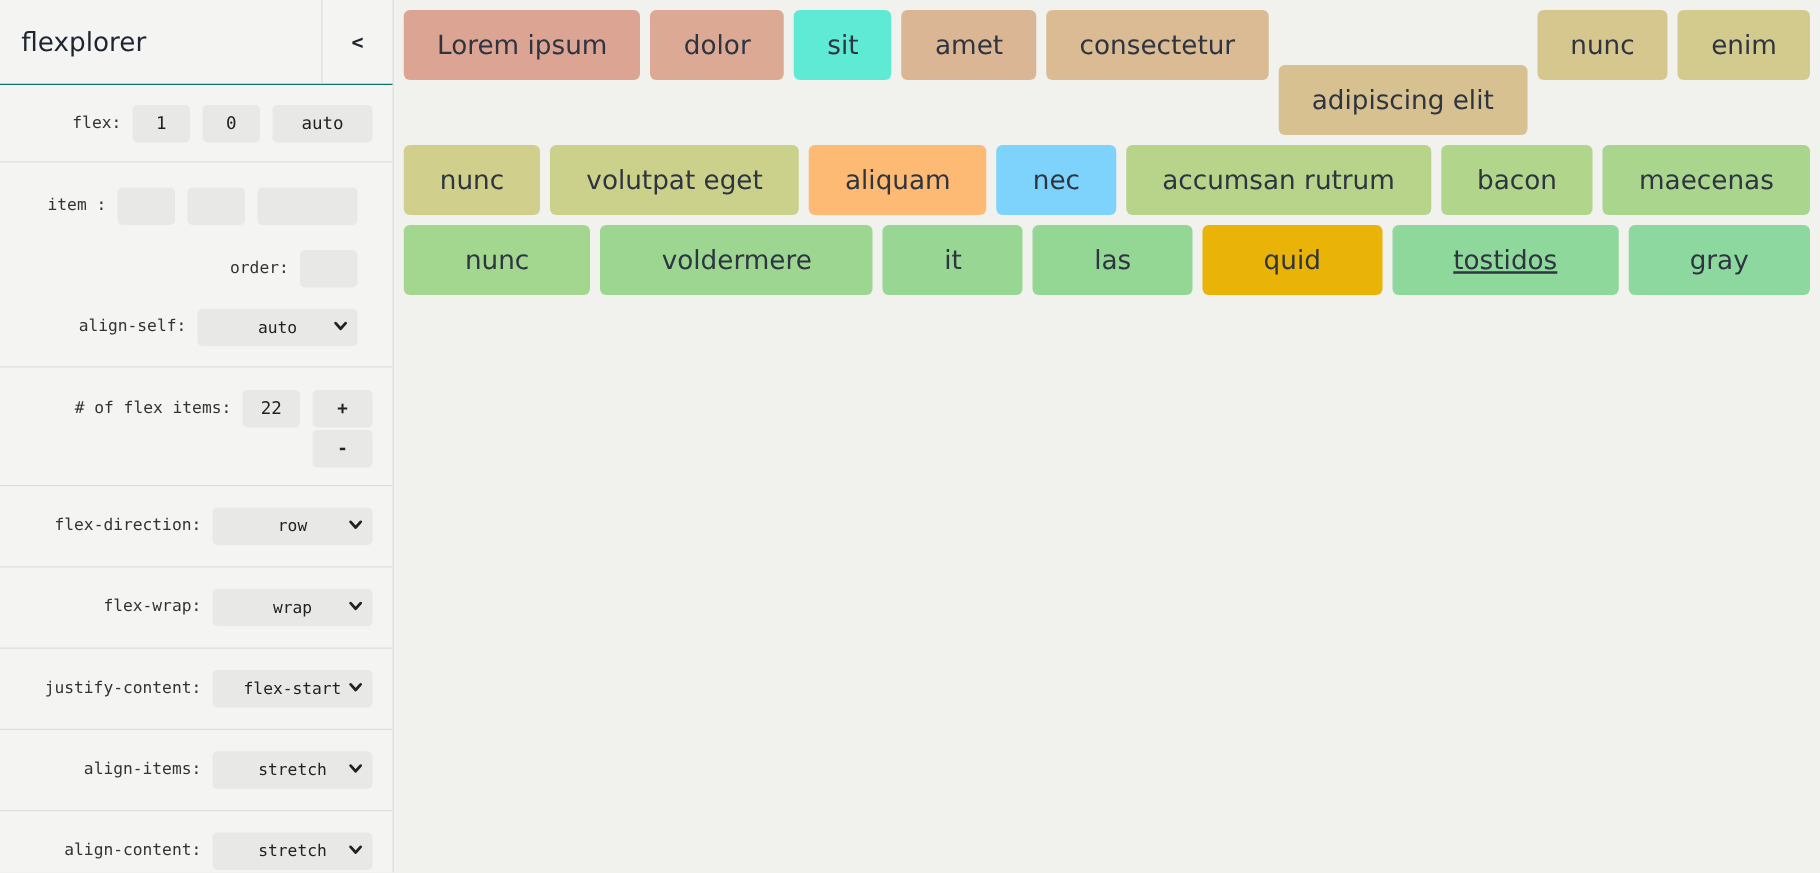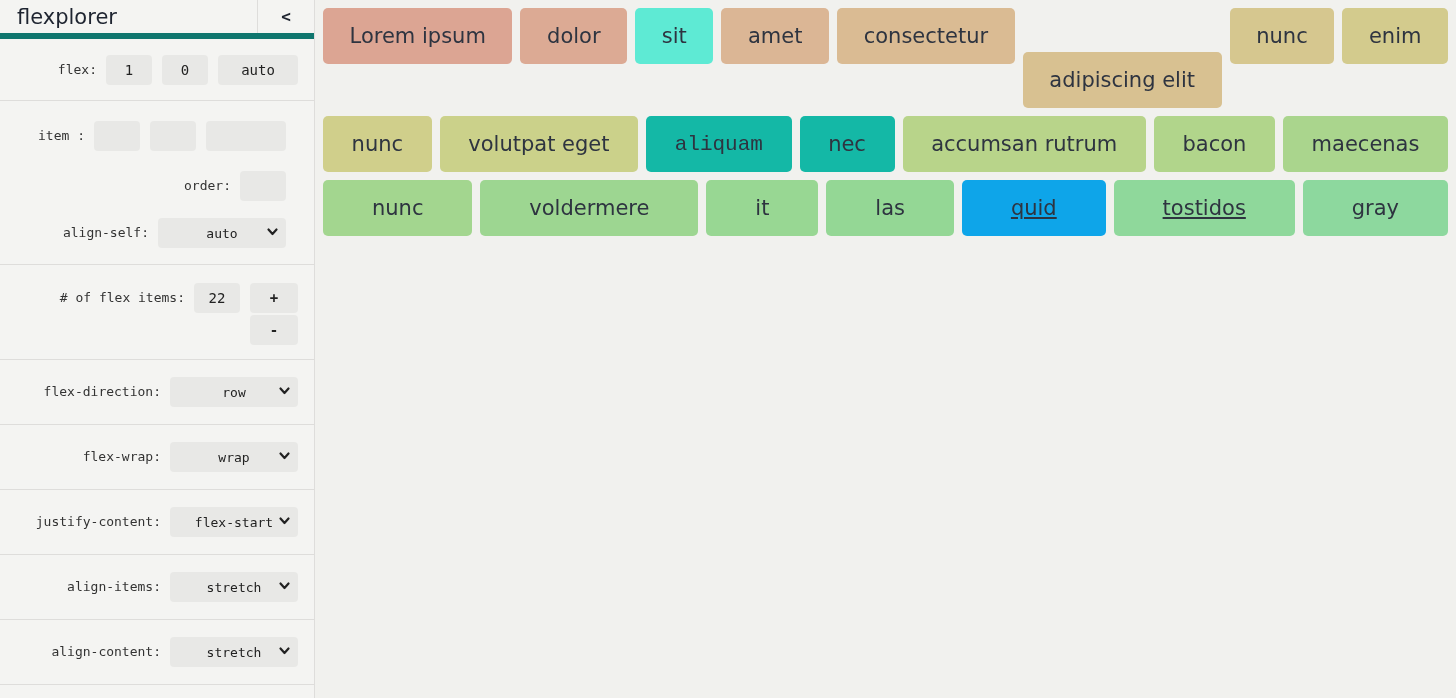--- a/index.html
+++ b/index.html
@@ -11,22 +11,22 @@
     color: #222;
   }
 
   
   .sidebar {
     width: 315px; min-width: 315px; height: 100%;
     background: #f4f4f2;
     border-right: 1px solid #dedddb;
   }
   .sb-header {
-    height: 39px;
-    border-bottom: 6px solid #0f766e;
+    height: 68px;
+    border-bottom: 1px solid #0f766e;
     display: flex;
     align-items: stretch;
     justify-content: space-between;
   }
   .sb-title {
     flex: 1;
     font-size: 21px;
     color: #1e2430;
     display: flex;
     align-items: center;
@@ -243,28 +243,28 @@
       <div class="fitem" style="background: #5eead4;">sit</div>
       <div class="fitem" style="background: rgb(219, 182, 149);">amet</div>
       <div class="fitem" style="background: rgb(218, 187, 147); text-align: right;">consectetur</div>
       <div class="fitem" style="background: rgb(216, 193, 145); margin-top: 48px;">adipiscing elit</div>
       <div class="fitem" style="background: rgb(214, 199, 143);">nunc</div>
       <div class="fitem" style="background: rgb(211, 203, 141);">enim</div>
     </div>
     <div class="canvas-row">
       <div class="fitem" style="background: rgb(208, 207, 139);">nunc</div>
       <div class="fitem" style="background: rgb(203, 209, 138);">volutpat eget</div>
-      <div class="fitem" style="background: #14b8a6; font-family: Liberation Mono, monospace;">aliquam</div>
-      <div class="fitem" style="background: #14b8a6;">nec</div>
+      <div class="fitem" style="background: #fdba74;">aliquam</div>
+      <div class="fitem" style="background: #7dd3fc;">nec</div>
       <div class="fitem" style="background: rgb(184, 212, 138);">accumsan rutrum</div>
       <div class="fitem" style="background: rgb(177, 213, 139);">bacon</div>
       <div class="fitem" style="background: rgb(170, 213, 141);">maecenas</div>
     </div>
     <div class="canvas-row">
       <div class="fitem" style="background: rgb(163, 214, 143);">nunc</div>
       <div class="fitem" style="background: rgb(157, 214, 145);">voldermere</div>
       <div class="fitem" style="background: rgb(152, 215, 147);">it</div>
       <div class="fitem" style="background: rgb(148, 215, 149);">las</div>
-      <div class="fitem" style="background: #0ea5e9; text-decoration: underline;">quid</div>
+      <div class="fitem" style="background: #eab308;">quid</div>
       <div class="fitem" style="background: rgb(143, 216, 155); text-decoration: underline;">tostidos</div>
       <div class="fitem" style="background: rgb(141, 216, 158);">gray</div>
     </div>
   </div>
 
 </body></html>

